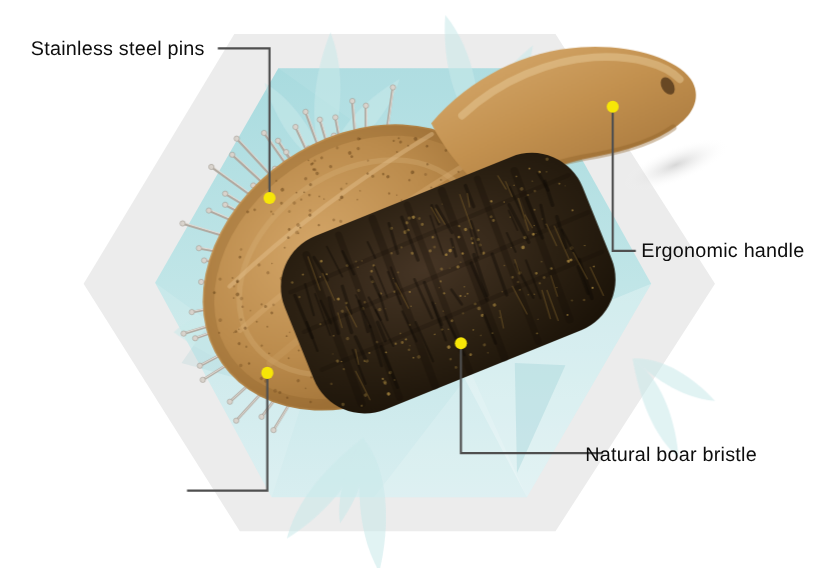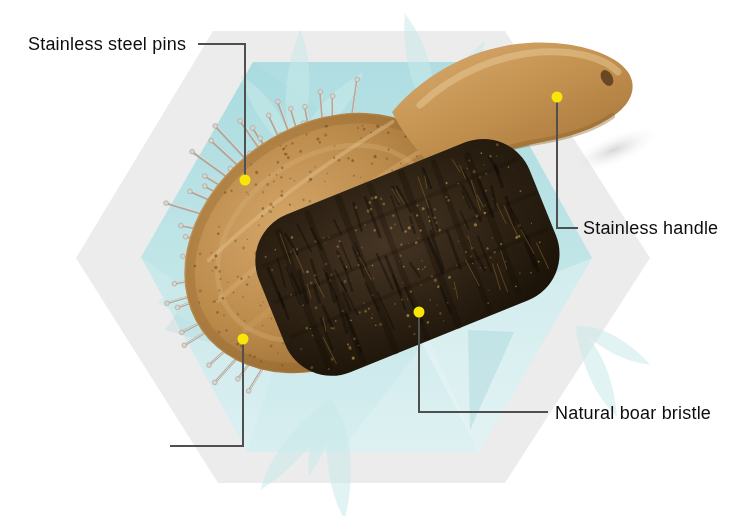--- a/index.html
+++ b/index.html
@@ -787,15 +787,15 @@
       <polyline class="callout" points="419,315 419,412 548,412"></polyline>
       <polyline class="callout" points="243,342 243,446 170,446"></polyline>
       <circle class="marker" cx="245" cy="180" r="5.5"></circle>
       <circle class="marker" cx="557" cy="97" r="5.5"></circle>
       <circle class="marker" cx="419" cy="312" r="5.5"></circle>
       <circle class="marker" cx="243" cy="339" r="5.5"></circle>
     </g>
   </svg>
 
   <div class="label" style="left:28px;top:34px">Stainless steel pins</div>
-  <div class="label" style="left:583px;top:218px">Stainless handle</div>
-  <div class="label" style="left:555px;top:403px">Natural boar bristle</div>
+  <div class="label" style="left:583px;top:218px">Ergonomic handle</div>
+  <div class="label" style="left:532px;top:403px">Natural boar bristle</div>
 </div>
 
 </body></html>

